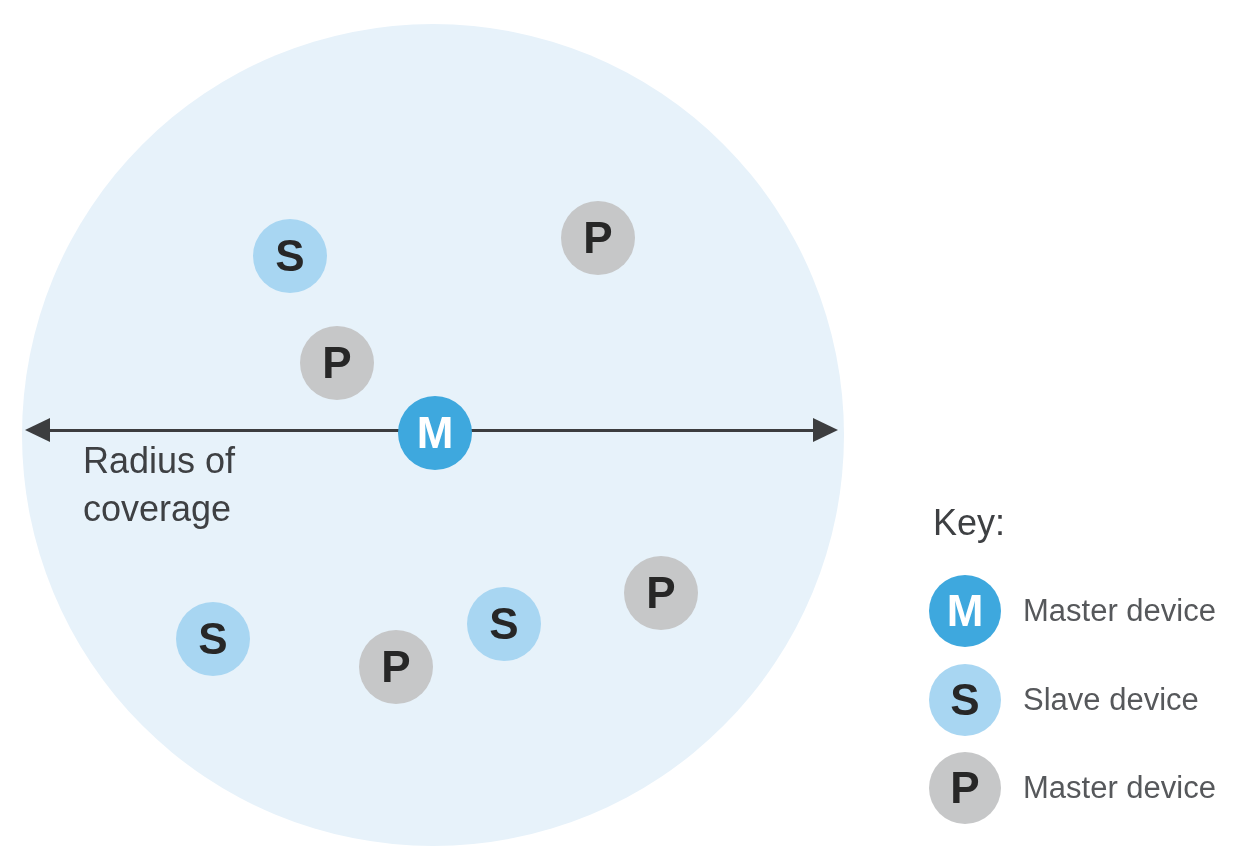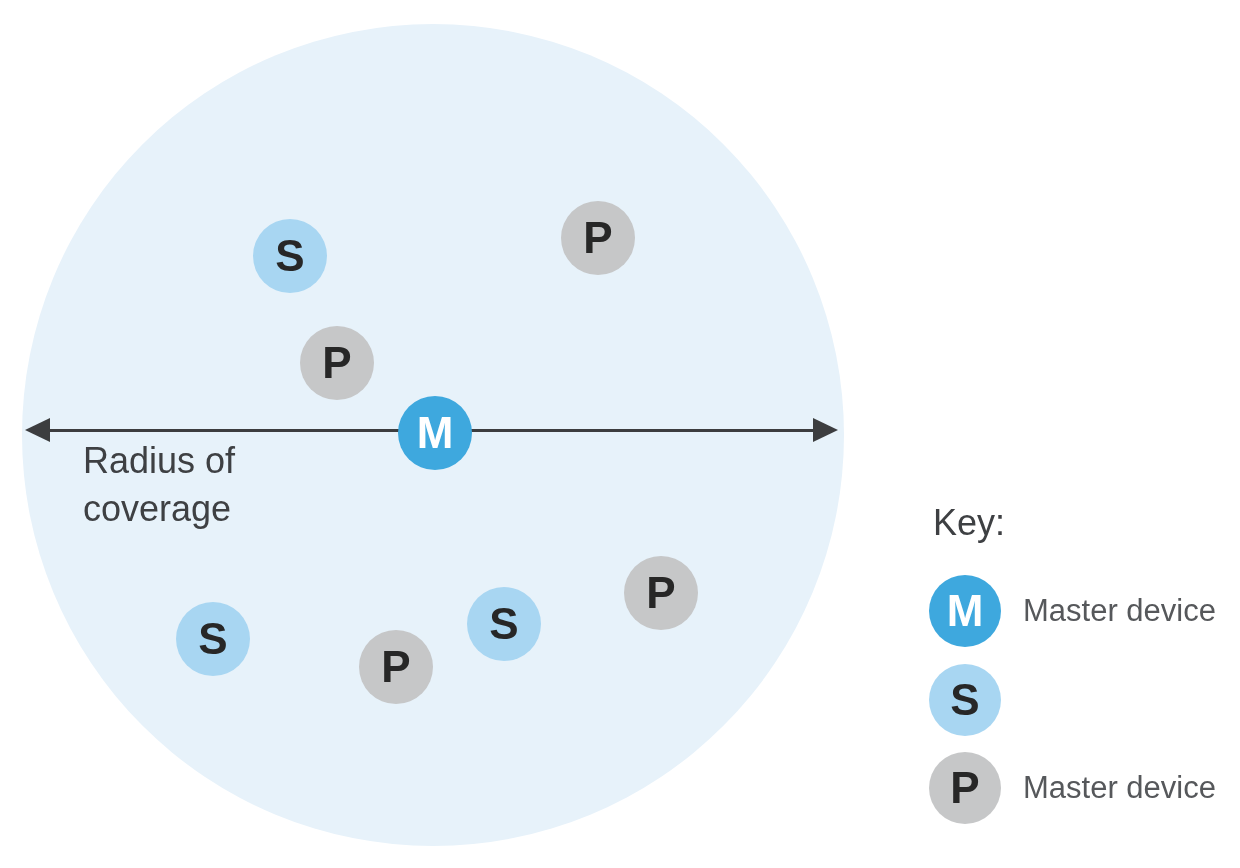--- a/index.html
+++ b/index.html
@@ -154,20 +154,21 @@
       <div class="key-row" style="top: 575px;">
         <div class="key-swatch" style="background: rgb(62, 168, 222); color: rgb(255, 255, 255);">
           <span>M</span>
         </div>
         <div class="key-label">Master device</div>
       </div>
       <div class="key-row" style="top: 664px;">
         <div class="key-swatch" style="background: rgb(168, 214, 242); color: rgb(39, 39, 39);">
           <span>S</span>
         </div>
+        <div class="key-label">Slave device</div>
       </div>
       <div class="key-row" style="top: 752px;">
         <div class="key-swatch" style="background: rgb(198, 199, 200); color: rgb(39, 39, 39);">
           <span>P</span>
         </div>
         <div class="key-label">Master device</div>
       </div>
     </div>
 
 </div>

